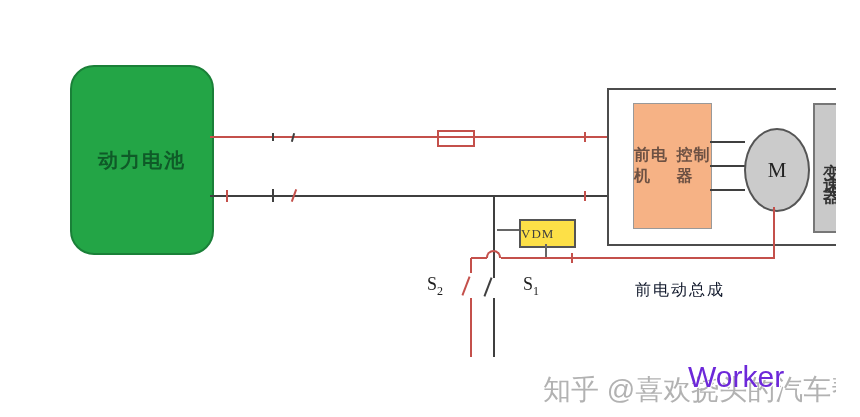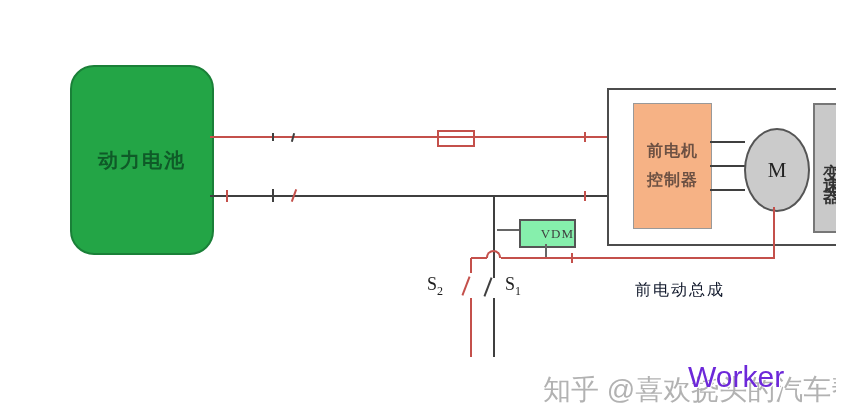--- a/index.html
+++ b/index.html
@@ -14,33 +14,33 @@
            background:#23a546;border:2px solid #1a8038;border-radius:24px;
            display:flex;align-items:center;justify-content:center;}
   .battery span{font-size:20px;font-weight:bold;color:#0f5a28;letter-spacing:2px;}
   
   .fuse{position:absolute;left:437px;top:130px;width:34px;height:13px;
         border:2px solid #c4504b;background:transparent;}
   
   .assembly{position:absolute;left:607px;top:88px;width:251px;height:154px;
             border:2px solid #4c4c4c;background:#fff;}
   .controller{position:absolute;left:633px;top:103px;width:77px;height:124px;
-              background:#f6b285;border:1px solid #999;display:flex;flex-direction:column;
+              background:#f6b285;border:1px solid #999;display:flex;flex-direction:row;
               align-items:center;justify-content:center;gap:8px;}
   .controller span{font-size:16px;font-weight:bold;color:#6d5143;letter-spacing:1px;}
   .motor{position:absolute;left:744px;top:128px;width:62px;height:80px;border-radius:50%;
          background:#cbcbcb;border:2px solid #555;display:flex;align-items:center;justify-content:center;}
   .motor span{font-family:"Liberation Serif",serif;font-size:21px;color:#222;}
   .gearbox{position:absolute;left:813px;top:103px;width:33px;height:126px;
            background:#c9c9c9;border:2px solid #777;display:flex;align-items:center;justify-content:center;}
   .gearbox span{writing-mode:vertical-lr;text-orientation:upright;font-size:17px;font-weight:bold;
                 color:#333;letter-spacing:12px;}
   
   .vdm{position:absolute;left:519px;top:219px;width:53px;height:25px;border:2px solid #555;
-       background:#86efac;display:flex;align-items:center;justify-content:flex-end;}
+       background:#fde047;display:flex;align-items:center;justify-content:flex-start;}
   .vdm span{font-family:"Liberation Serif",serif;font-size:13px;color:#3f3f3f;letter-spacing:1px;}
   
   .arc{position:absolute;left:486px;top:250px;width:15px;height:8px;background:transparent;
        border:2px solid #c4504b;border-bottom:none;border-radius:8px 8px 0 0;box-sizing:border-box;}
   
   .swlabel{position:absolute;font-family:"Liberation Serif",serif;font-size:18px;color:#1d1d1d;font-weight:400;}
   .swlabel sub{font-size:12px;}
   
   .blade-red{position:absolute;width:2px;height:20px;background:#c4504b;transform:rotate(21deg);}
   .blade-dark{position:absolute;width:2px;height:20px;background:#3f3f3f;transform:rotate(21deg);}
@@ -113,21 +113,21 @@
   <div class="wire-red" style="left:501px;top:257px;width:274px;height:2px;"></div>
   <div class="arc"></div>
   <div class="wire-red" style="left:471px;top:257px;width:16px;height:2px;"></div>
   <div class="wire-red" style="left:470px;top:258px;width:2px;height:15px;"></div>
   <div class="blade-red" style="left:465px;top:276px;"></div>
   <div class="wire-red" style="left:470px;top:298px;width:2px;height:59px;"></div>
 
   <div class="swlabel" style="left:427px;top:274px;">
     <span>S</span><sub>2</sub>
   </div>
-  <div class="swlabel" style="left:505px;top:274px;">
+  <div class="swlabel" style="left:523px;top:274px;">
     <span>S</span><sub>1</sub>
   </div>
 
   <div class="caption">前电动总成</div>
 
 
   <div class="wm">知乎 @喜欢挠头的汽车帮</div>
   <div class="wm-overlay">Worker</div>
 
 </div>

